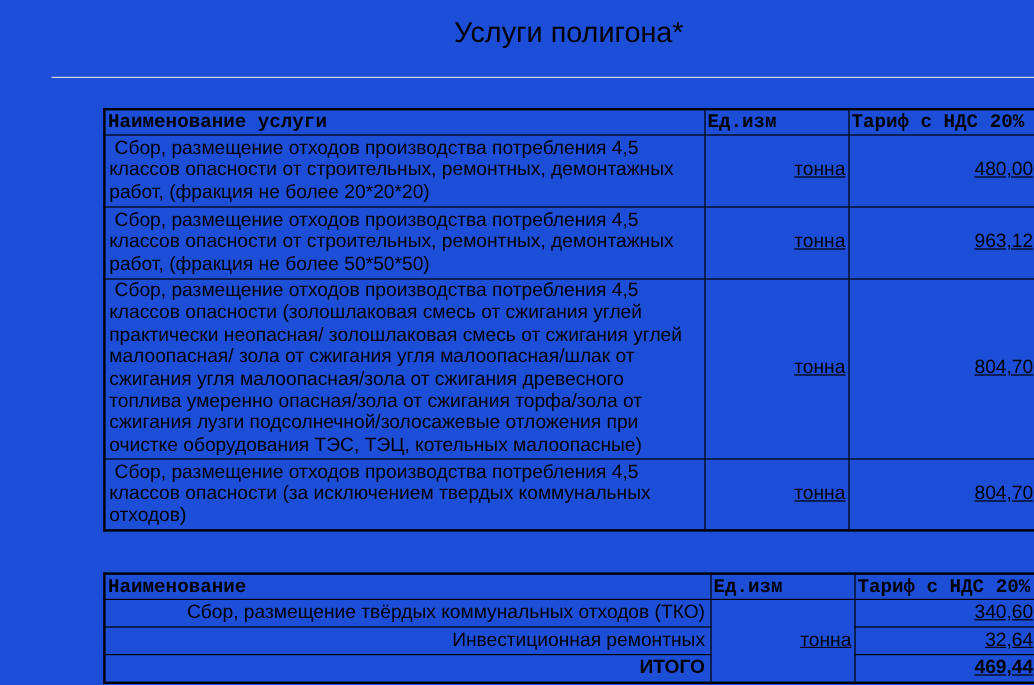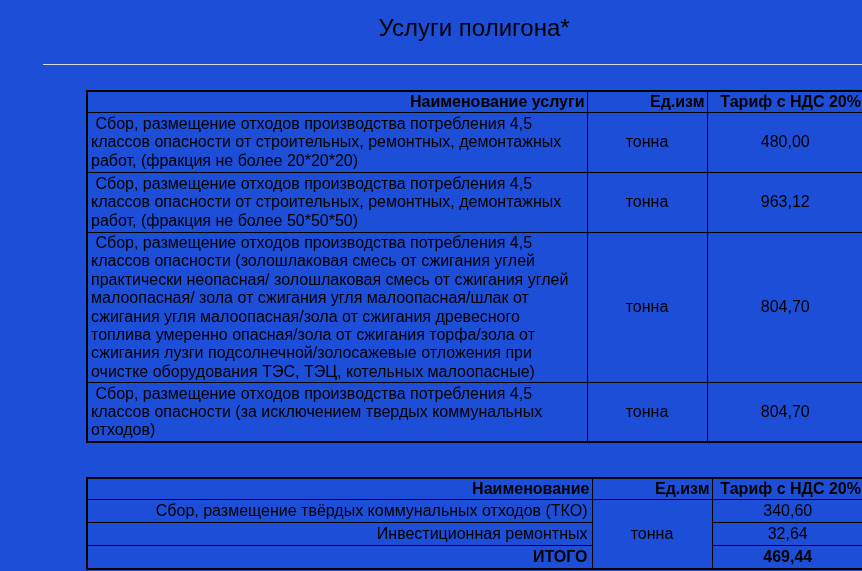--- a/index.html
+++ b/index.html
@@ -36,32 +36,34 @@
   }
   table.t1 { margin-top: 25px; }
   table.t2 { margin-top: 34px; }
   .tariff th, .tariff td {
     border: 1px solid #000;
     vertical-align: middle;
     overflow: hidden;
   }
   .tariff th {
     font-weight: bold;
-    text-align: right;
+    text-align: left;
     height: 20px;
     padding: 0 2px;
+    font-family: Liberation Mono, monospace;
   }
   td.name-cell {
     text-align: left;
     padding: 1px 4px 1px 3px;
     white-space: pre-wrap;
   }
   td.unit-cell, td.tariff-cell {
-    text-align: center;
+    text-align: right;
     padding: 1px 2px;
+    text-decoration: underline;
   }
   .t1 tr.row-3lines td { height: 57px; }
   .t1 tr.row-8lines td { height: 146px; }
   .t1 tr.row-3lines-b td { height: 56px; }
   .t2 td { height: 20px; }
   .t2 td.name-cell { white-space: normal; padding-left: 7px; text-align: right; }
   .t2 tr.total-row td { font-weight: bold; }
 </style>
 </head>
 <body>

